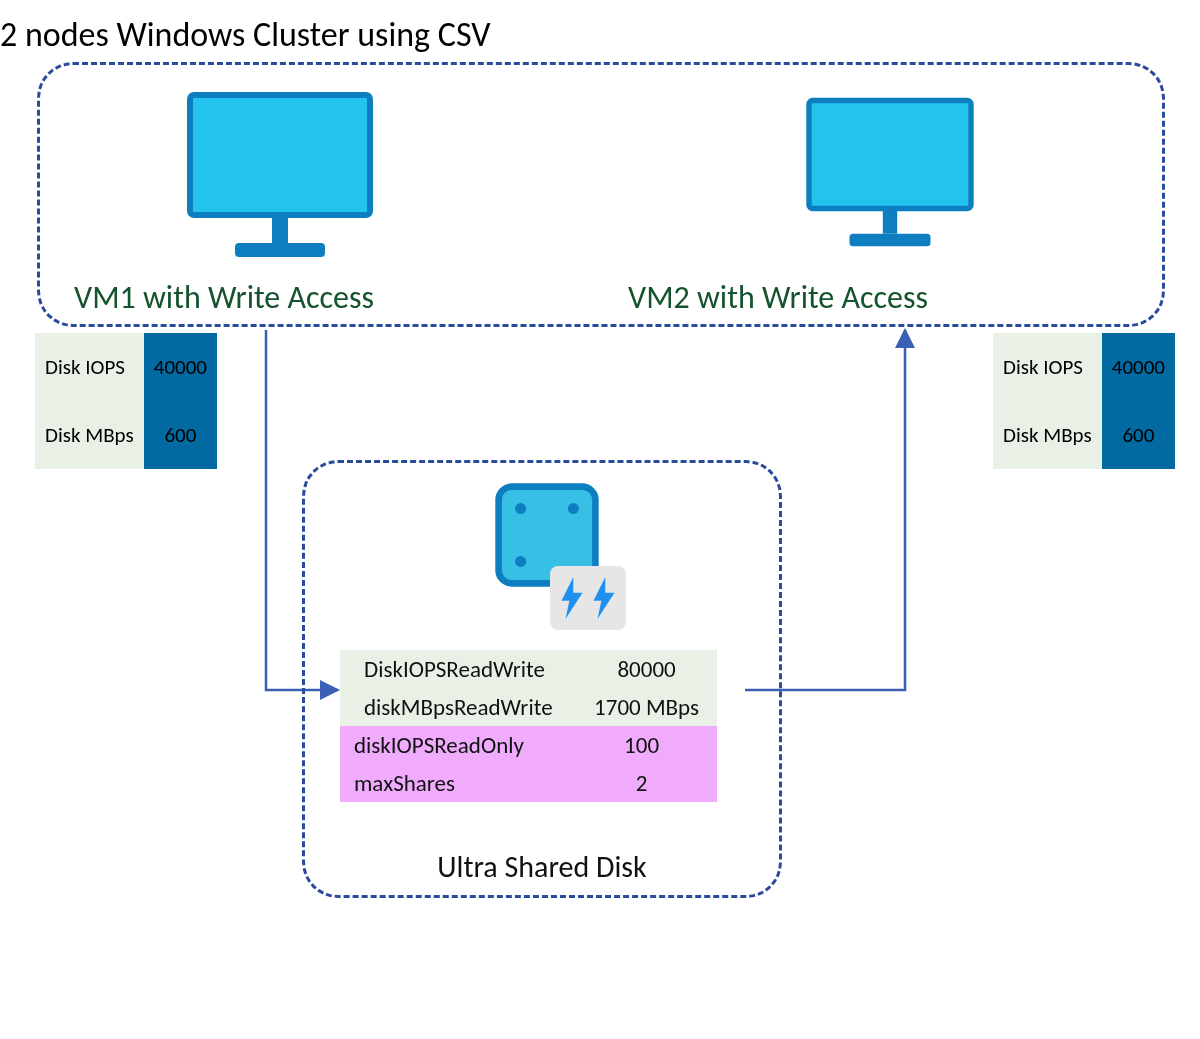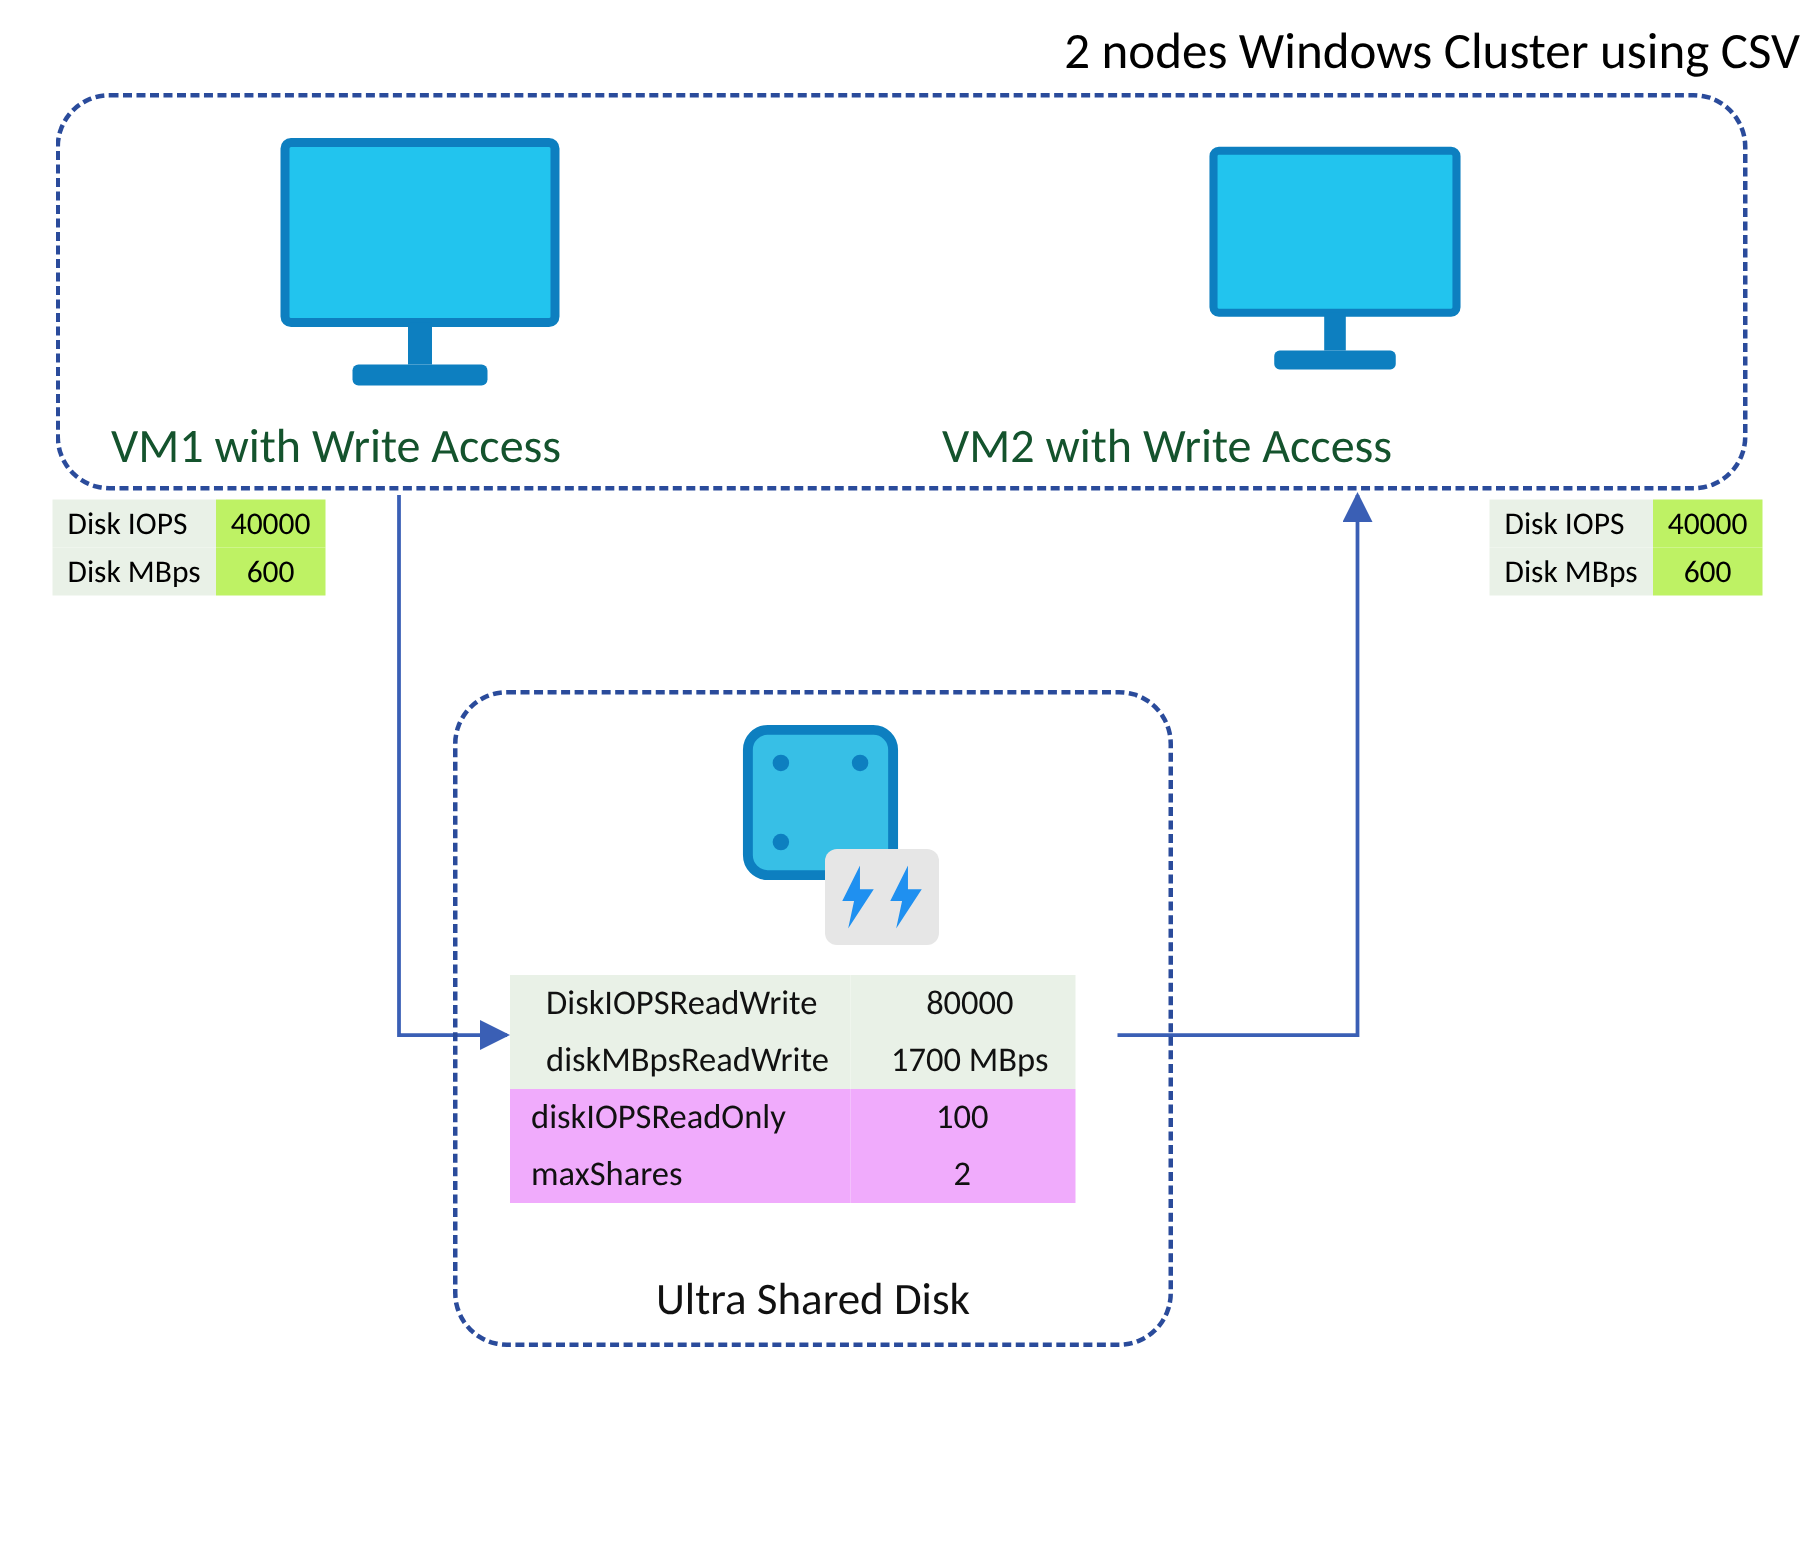--- a/index.html
+++ b/index.html
@@ -9,25 +9,24 @@
     width: 1200px;
     height: 1039px;
     position: relative;
     color: #111;
   }
   .title {
     position: absolute;
     top: 14px;
     left: 0;
     width: 100%;
-    text-align: right;
+    text-align: left;
     font-size: 34px;
     font-weight: 400;
     color: #000;
-    padding-left: 16px;
   }
   .dashed-box {
     position: absolute;
     border: 3px dashed #2a4b9b;
     border-radius: 36px;
   }
   .cluster-box {
     top: 62px; left: 37px; width: 1128px; height: 265px;
   }
   .disk-box {
@@ -43,23 +42,23 @@
   }
   .vm1-label { position:absolute; top:278px; left:74px; }
   .vm2-label { position:absolute; top:278px; left:628px; }
 
   .kv-table {
     position: absolute;
     border-collapse: collapse;
     font-size: 21px;
     color: #000;
   }
-  .kv-table td { padding: 3px 10px; }
+  .kv-table td { padding: 21px 10px; }
   .kv-table .label { background: #e9f1e7; text-align:left; }
-  .kv-table .value { background: #bef264; text-align:center; }
+  .kv-table .value { background: #0369a1; text-align:center; }
   .vm1-table { top: 333px; left: 35px; }
   .vm2-table { top: 333px; left: 993px; }
 
   .disk-table {
     position: absolute;
     top: 650px; left: 340px;
     border-collapse: collapse;
     font-size: 23px;
   }
   .disk-table td { padding: 5px 14px; }

